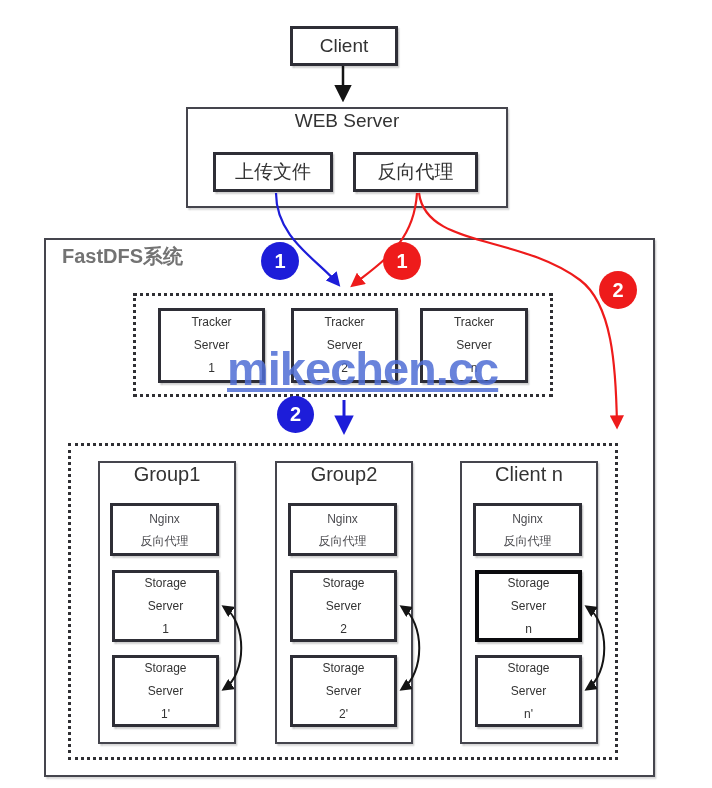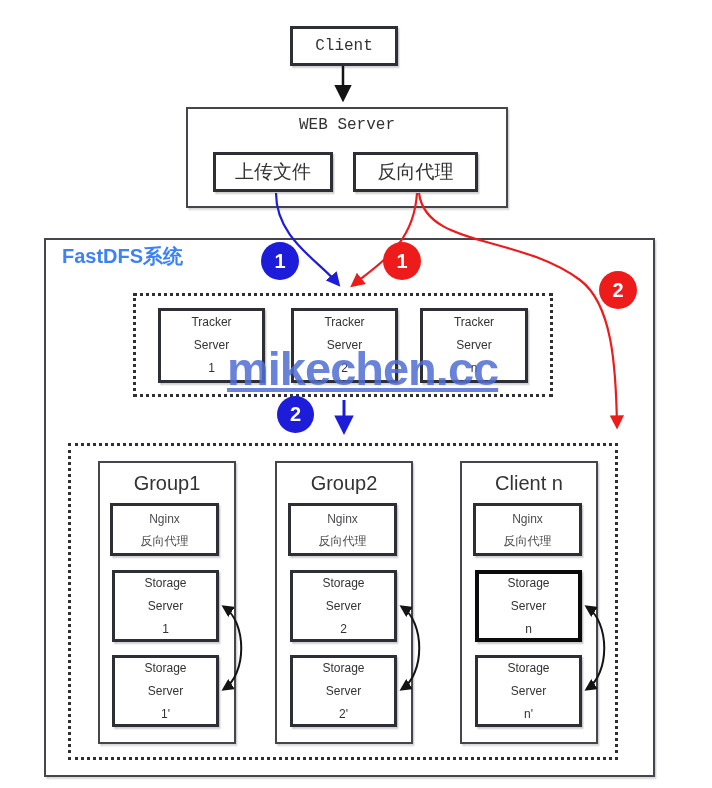--- a/index.html
+++ b/index.html
@@ -10,49 +10,49 @@
   }
   .box {
     position:absolute; box-sizing:border-box; background:#ffffff;
     display:flex; flex-direction:column; align-items:center; justify-content:center;
     text-align:center;
   }
   .b-thick { border:3px solid #2e2e36; box-shadow:1.5px 2px 1.5px rgba(0,0,0,0.22); }
   .b-thin  { border:2px solid #45454d; box-shadow:1.5px 2px 1.5px rgba(0,0,0,0.18); }
   .b-hl    { border:4px solid #0b0b0e; box-shadow:1.5px 2px 1.5px rgba(0,0,0,0.25); }
   .dotted  { position:absolute; box-sizing:border-box; border:3px dotted #2f2f33; background:transparent; }
-  .t20 { font-size:16px;font-family:Liberation Mono, monospace; }
+  .t20 { font-size:19px; }
   .t19 { font-size:19px; }
   .t17 { font-size:12px; line-height:23px; }
   .group-col { justify-content:flex-start; }
-  .group-title { margin-top:9px; font-size:20px; }
+  .group-title { font-size:20px; }
   .badge {
     position:absolute; border-radius:50%; color:#fff; font-weight:bold; font-size:20px;
     display:flex; align-items:center; justify-content:center; z-index:9;
   }
   .watermark {
     position:absolute; left:227px; top:341px; z-index:6;
     font-size:47px; font-weight:bold; letter-spacing:-1px; white-space:nowrap;
     color:rgba(79,109,213,0.85);
     text-decoration:underline;
   }
-  .fastdfs-label { position:absolute; left:62px; top:243px; font-size:20px; font-weight:bold; color:#3b82f6; }
+  .fastdfs-label { position:absolute; left:62px; top:243px; font-size:20px; font-weight:bold; color:#737373; }
   svg.overlay { position:absolute; left:0; top:0; z-index:7; pointer-events:none; }
 </style>
 </head>
 <body>
 
 <div class="canvas">
 
   <div class="box b-thick t20" style="left:290px; top:26px; width:108px; height:40px;">
     <span>Client</span>
   </div>
 
   <div class="box b-thin" style="left:186px; top:107px; width:322px; height:101px; justify-content:flex-start;">
-    <div class="t20" style="margin-top:7px;">WEB Server</div>
+    <div class="t20" style="margin-top:1px;">WEB Server</div>
   </div>
   <div class="box b-thick t19" style="left:213px; top:152px; width:120px; height:40px;">
     <span>上传文件</span>
   </div>
   <div class="box b-thick t19" style="left:353px; top:152px; width:125px; height:40px;">
     <span>反向代理</span>
   </div>
 
   <div class="box b-thin" style="left:44px; top:238px; width:611px; height:539px; background:transparent;"></div>
   <div class="fastdfs-label">FastDFS系统</div>

